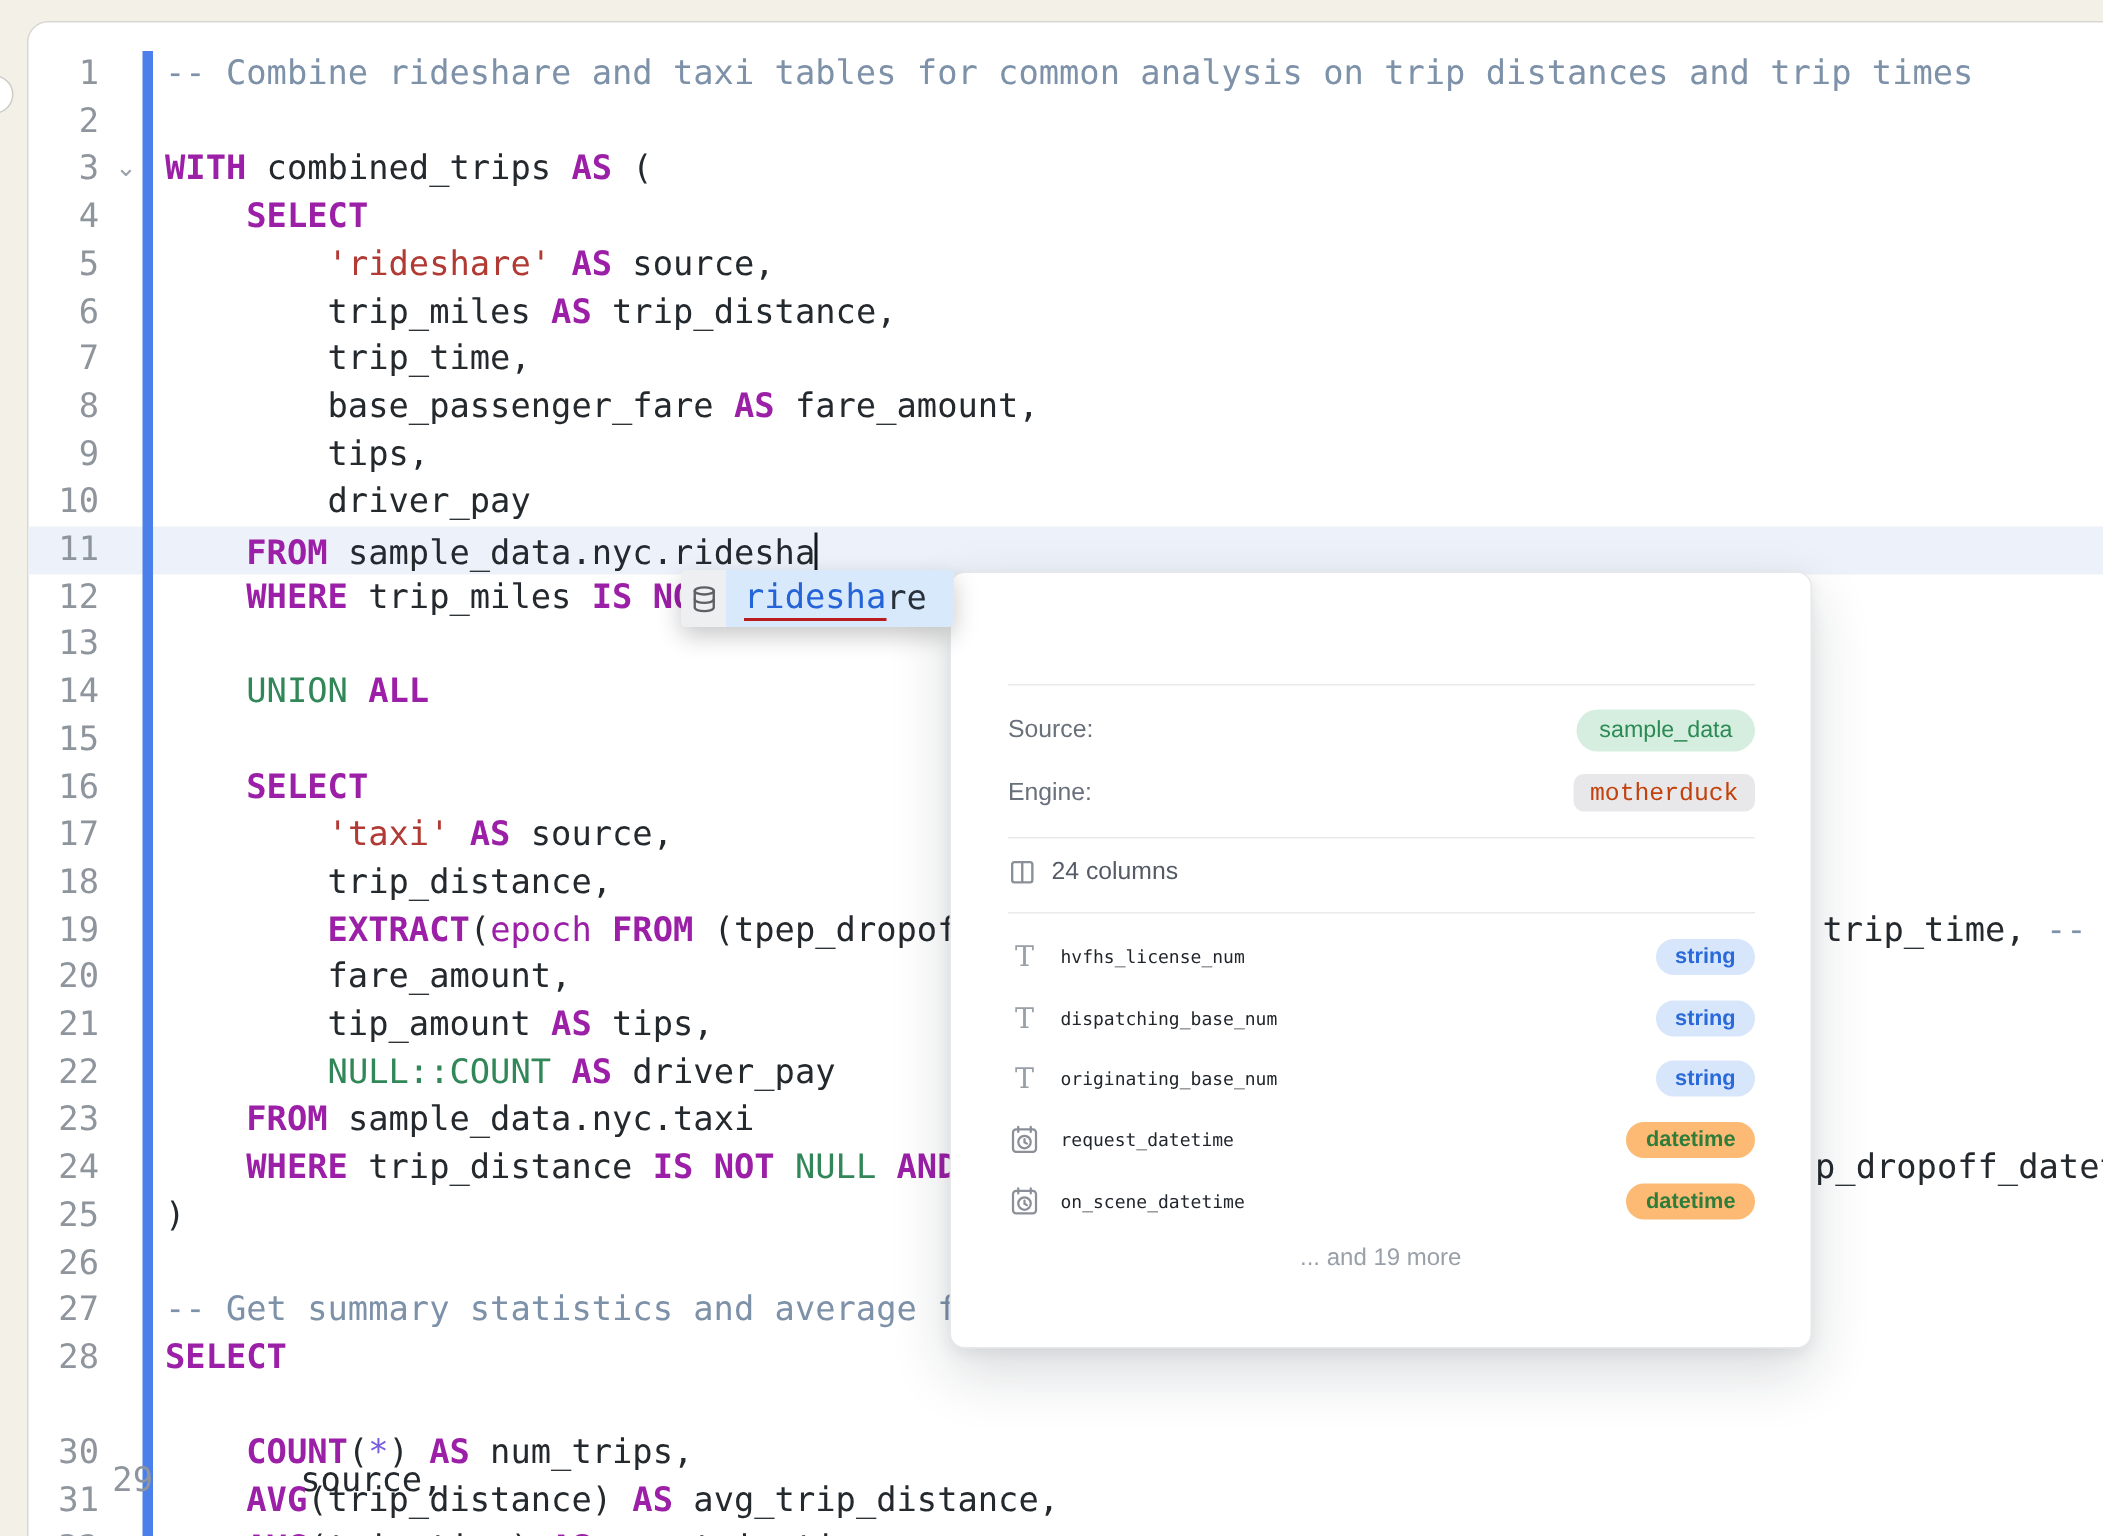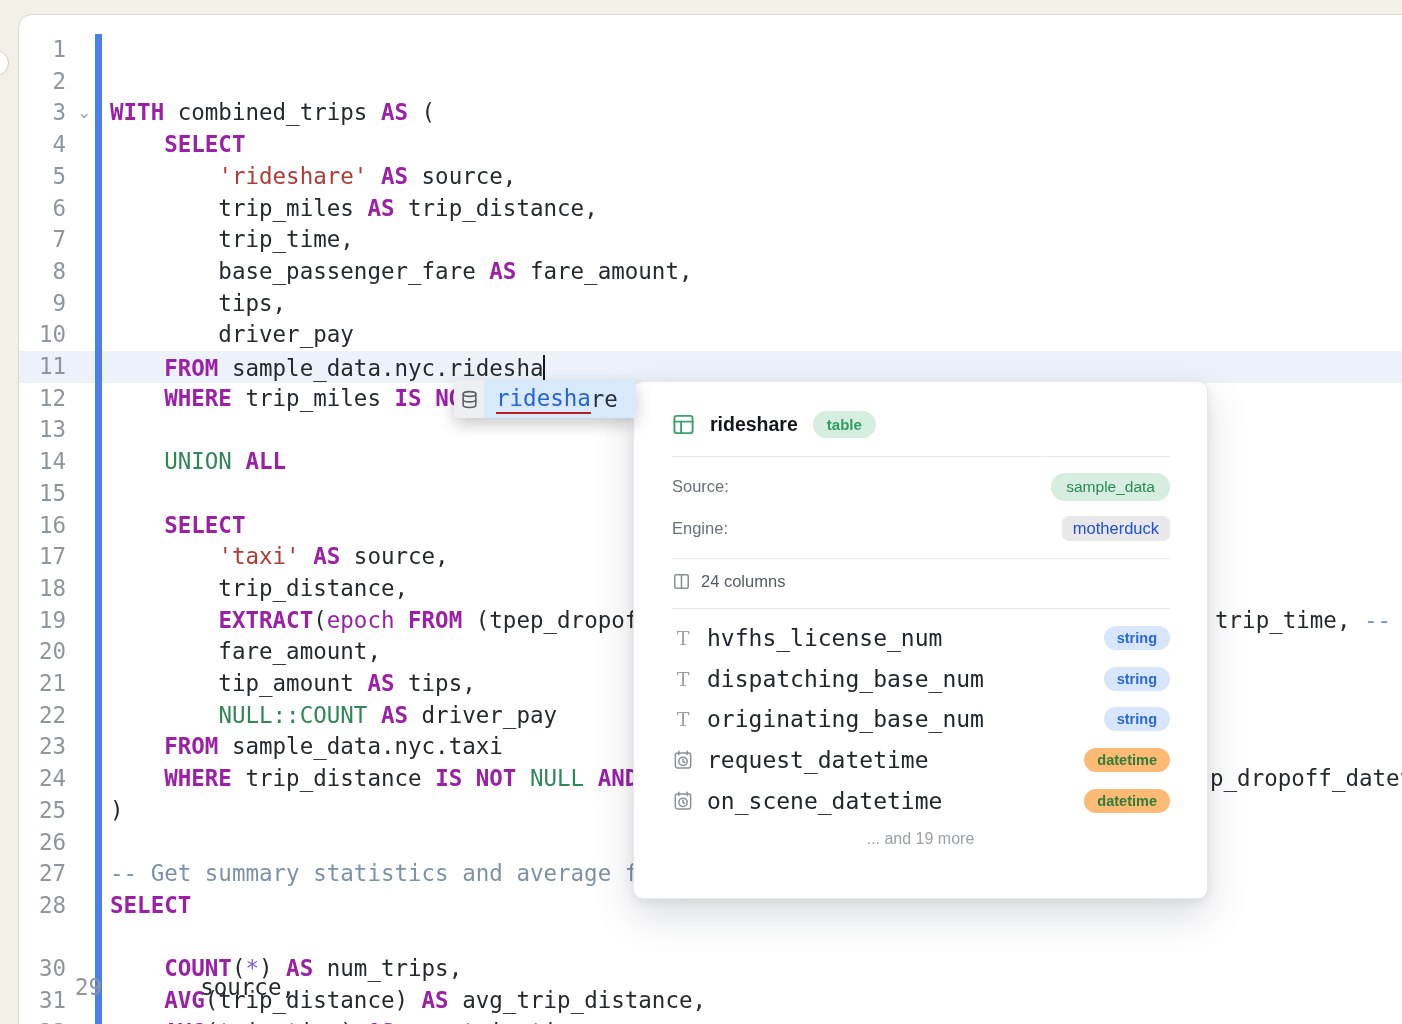--- a/index.html
+++ b/index.html
@@ -59,41 +59,41 @@
     position:absolute;left:633px;top:381px;width:575px;height:518px;background:#fff;
     border:1px solid #e7e8ea;border-radius:10px;z-index:20;box-sizing:border-box;
     box-shadow:0 16px 40px rgba(20,28,45,.16),0 3px 10px rgba(20,28,45,.07);
   }
   .card-header{position:absolute;top:22px;left:38px;right:37px;height:40px;display:flex;align-items:center;gap:15px}
   .card-title{font-size:19.5px;font-weight:bold;color:#14171a}
   .divider{position:absolute;left:38px;right:37px;height:1px;background:#e9eaec}
   .kv-row{position:absolute;left:38px;right:37px;height:33px;display:flex;align-items:center;justify-content:space-between}
   .kv-label{color:#68707c;font-size:16.5px}
   .pill-green{background:#d5eedf;color:#2c8a55;font-weight:normal;font-size:15.5px;padding:5px 15px;border-radius:999px}
-  .pill-mono{background:#e8e8ea;color:#1d4ed8;font-family:Liberation Sans, sans-serif;font-size:16.5px;padding:3px 11px;border-radius:7px}
+  .pill-mono{background:#e8e8ea;color:#c2410c;font-family:Liberation Mono, monospace;font-size:16.5px;padding:3px 11px;border-radius:7px}
   .badge-table{background:#d5eedf;color:#2e9e5e;font-weight:bold;font-size:15px;padding:5px 14px;border-radius:999px}
   .summary-row{position:absolute;left:38px;right:37px;top:186px;height:26px;display:flex;align-items:center;gap:10px;color:#545b66;font-size:16.5px}
   .col-row{position:absolute;left:38px;right:37px;height:32px;display:flex;align-items:center}
   .col-icon{width:22px;display:flex;align-items:center;justify-content:center;margin-right:13px}
   .t-icon{font-family:"DejaVu Serif",serif;font-size:19px;color:#9aa0a8}
-  .col-name{font-family:"DejaVu Sans Mono",monospace;font-size:23px;color:#21262c;flex:1}
+  .col-name{font-family:"DejaVu Sans Mono",monospace;font-size:12px;color:#21262c;flex:1}
   .type-pill{font-weight:bold;font-size:14.5px;padding:4px 13px;border-radius:999px}
   .type-string{background:#d7e6fb;color:#2969d9}
   .type-datetime{background:#fdba74;color:#2f7d3a}
   .more-text{position:absolute;left:0;right:0;top:448px;text-align:center;color:#99a0a9;font-size:16px}
 </style>
 </head>
 <body>
 
 <div class="panel"></div>
 <div class="floating-circle"></div>
 <div class="active-hl" id="active-hl" style="top: 351px;"></div>
 <div class="gutter-bar"></div>
 <div id="code-area">
-    <div class="code-row" style="top: 34px;"><span class="gut">1</span></div>
+    <div class="code-row" style="top: 34px;"><span class="gut">1</span><span class="content"><span class="tok-cm">-- Combine rideshare and taxi tables for common analysis on trip distances and trip times</span></span></div>
     <div class="code-row" style="top: 65.7px;"><span class="gut">2</span><span class="content"></span></div>
     <div class="code-row" style="top: 97.4px;"><span class="gut">3</span><span class="fold">⌄</span><span class="content"><span class="tok-kw">WITH</span><span class="tok-id"> combined_trips </span><span class="tok-kw">AS</span><span class="tok-id"> (</span></span></div>
     <div class="code-row" style="top: 129.1px;"><span class="gut">4</span><span class="content"><span class="tok-id">    </span><span class="tok-kw">SELECT</span></span></div>
     <div class="code-row" style="top: 160.8px;"><span class="gut">5</span><span class="content"><span class="tok-id">        </span><span class="tok-str">'rideshare'</span><span class="tok-id"> </span><span class="tok-kw">AS</span><span class="tok-id"> source,</span></span></div>
     <div class="code-row" style="top: 192.5px;"><span class="gut">6</span><span class="content"><span class="tok-id">        trip_miles </span><span class="tok-kw">AS</span><span class="tok-id"> trip_distance,</span></span></div>
     <div class="code-row" style="top: 224.2px;"><span class="gut">7</span><span class="content"><span class="tok-id">        trip_time,</span></span></div>
     <div class="code-row" style="top: 255.9px;"><span class="gut">8</span><span class="content"><span class="tok-id">        base_passenger_fare </span><span class="tok-kw">AS</span><span class="tok-id"> fare_amount,</span></span></div>
     <div class="code-row" style="top: 287.6px;"><span class="gut">9</span><span class="content"><span class="tok-id">        tips,</span></span></div>
     <div class="code-row" style="top: 319.3px;"><span class="gut">10</span><span class="content"><span class="tok-id">        driver_pay</span></span></div>
     <div class="code-row" style="top: 351px;"><span class="gut">11</span><span class="content"><span class="tok-id">    </span><span class="tok-kw">FROM</span><span class="tok-id"> sample_data.nyc.ridesha</span><span class="caret"></span></span></div>
@@ -128,31 +128,20 @@
       <path d="M4 12c0 1.7 3.6 3 8 3s8-1.3 8-3"></path>
     </svg>
   </div>
   <div class="ac-text">
     <span class="ac-match">ridesha</span>
       <span class="ac-rest">re</span>
   </div>
 </div>
 
 <div class="card">
-  <div class="card-header">
-    <span style="display:flex">
-      <svg width="23" height="23" viewBox="0 0 24 24" fill="none" stroke="#3da06b" stroke-width="2" stroke-linecap="round">
-        <rect x="2.5" y="3" width="19" height="18" rx="2.5"></rect>
-        <path d="M2.5 9h19"></path>
-        <path d="M9.5 9v12"></path>
-      </svg>
-    </span>
-    <span class="card-title">rideshare</span>
-    <span class="badge-table">table</span>
-  </div>
   <div class="divider" style="top:74px"></div>
 
   <div class="kv-row" style="top:88px">
     <span class="kv-label">Source:</span>
     <span class="pill-green">sample_data</span>
   </div>
   <div class="kv-row" style="top:130px">
     <span class="kv-label">Engine:</span>
     <span class="pill-mono">motherduck</span>
   </div>

